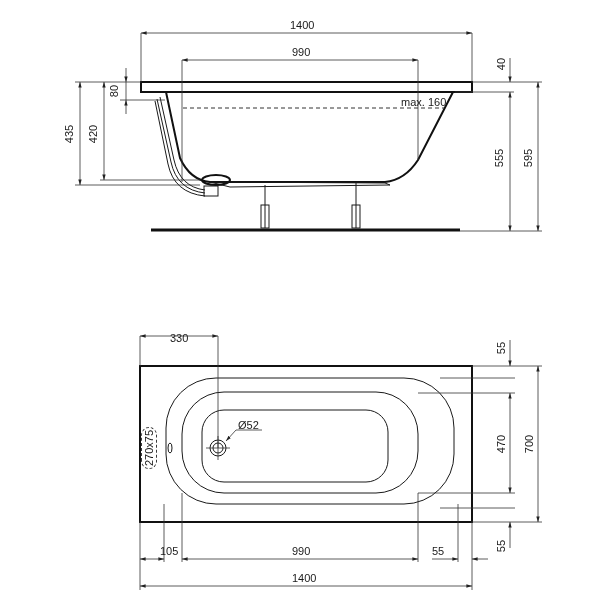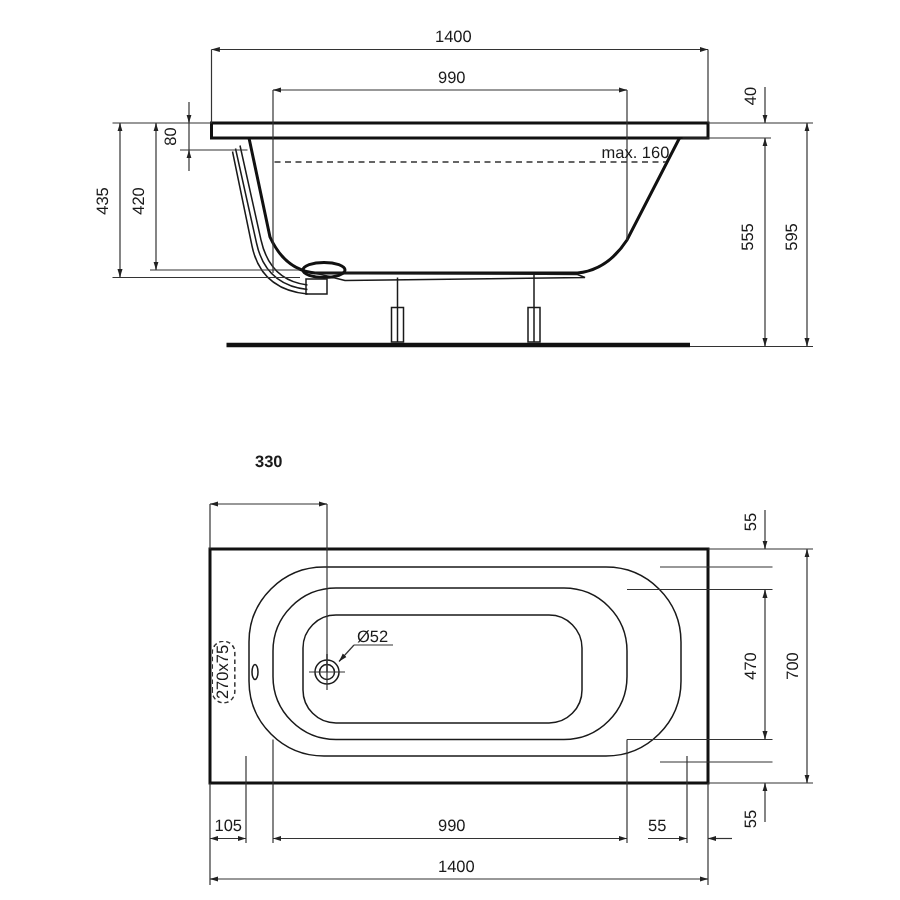--- a/index.html
+++ b/index.html
@@ -121,23 +121,23 @@
 <div class="lbl" style="left:290px;top:19px;">1400</div>
 <div class="lbl" style="left:292px;top:46px;">990</div>
 <div class="lbl" style="left:357px;top:96px;margin-left:44px;">max. 160</div>
 <div class="lbl vert" style="left:108px;top:85px;">80</div>
 <div class="lbl vert" style="left:60px;top:128px;">435</div>
 <div class="lbl vert" style="left:84px;top:128px;">420</div>
 <div class="lbl vert" style="left:495px;top:58px;">40</div>
 <div class="lbl vert" style="left:490px;top:152px;">555</div>
 <div class="lbl vert" style="left:519px;top:152px;">595</div>
 
-<div class="lbl" style="left:170px;top:302px;font-weight:bold;">330</div>
+<div class="lbl" style="left:170px;top:332px;">330</div>
 <div class="lbl" style="left:238px;top:419px;">Ø52</div>
 <div class="ellipse-note vert" style="left:128px;top:440px;">270x75</div>
-<div class="lbl" style="left:143px;top:545px;">105</div>
+<div class="lbl" style="left:160px;top:545px;">105</div>
 <div class="lbl" style="left:292px;top:545px;">990</div>
 <div class="lbl" style="left:432px;top:545px;">55</div>
 <div class="lbl" style="left:292px;top:572px;">1400</div>
 <div class="lbl vert" style="left:495px;top:342px;">55</div>
 <div class="lbl vert" style="left:492px;top:438px;">470</div>
 <div class="lbl vert" style="left:495px;top:540px;">55</div>
 <div class="lbl vert" style="left:520px;top:438px;">700</div>
 
 </body></html>

